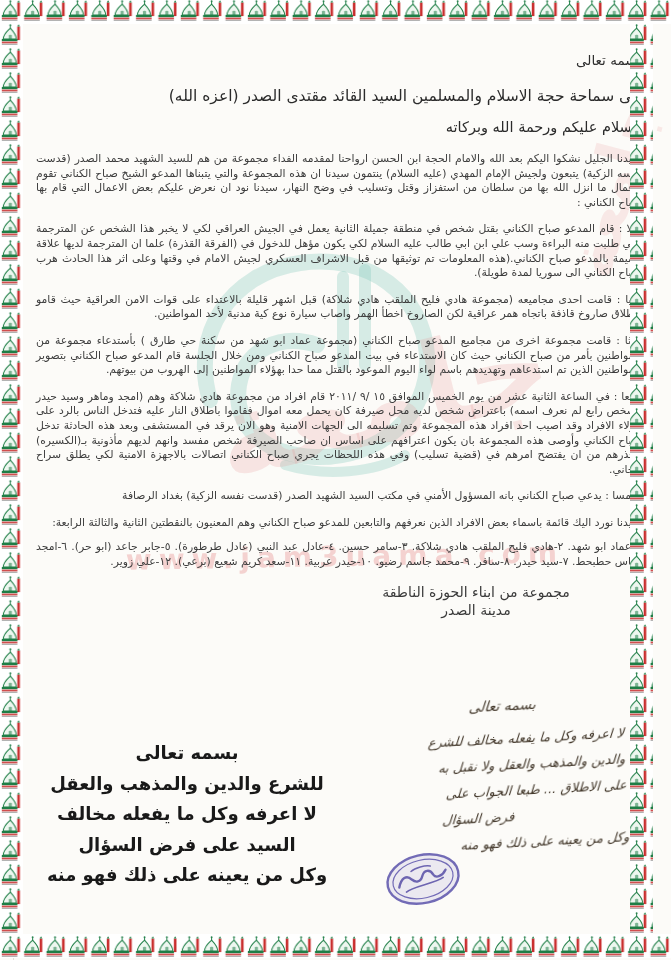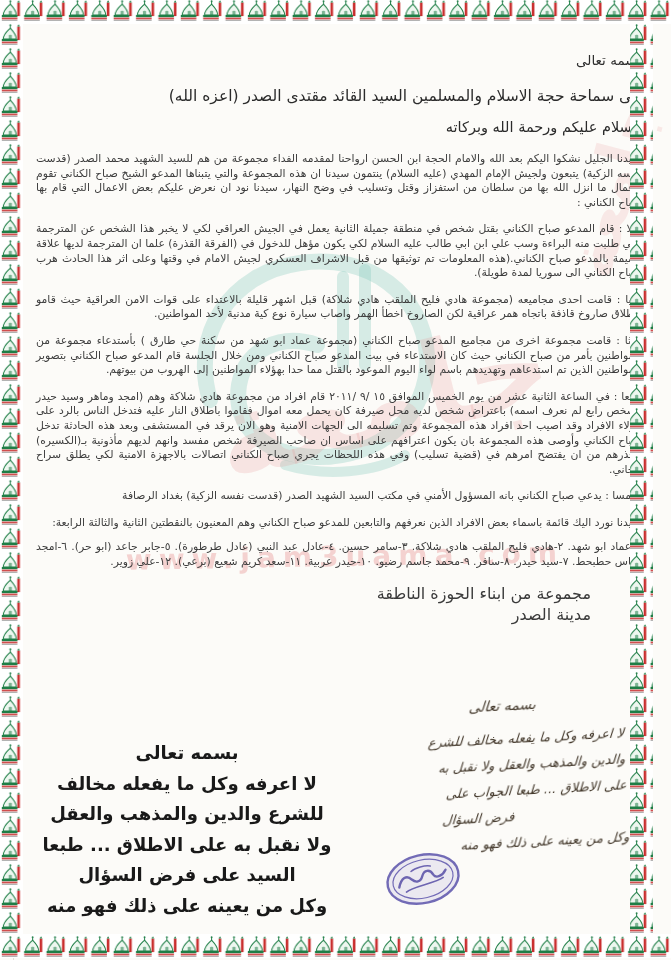--- a/index.html
+++ b/index.html
@@ -39,22 +39,22 @@
   .addressee{margin-top:19px;font-size:15.5px;color:#2b2b2b;text-align:right;}
   .greeting{margin-top:14px;font-size:14.5px;color:#2b2b2b;text-align:right;}
   .body-p{
     margin:12px 0 0;font-size:10.8px;line-height:14.6px;
     text-align:justify;text-align-last:right;color:#3d3d3d;
   }
   .intro{margin-top:17px;}
   .p-indent{}
   .plabel{color:#3d3d3d;}
   .names{margin-top:10px;}
-  .signature{margin-top:14px;width:230px;margin-right:50px;text-align:right;
-    font-size:16px;color:#3a3a3a;}
+  .signature{margin-top:14px;width:230px;margin-right:50px;text-align:center;
+    font-size:14px;color:#3a3a3a;}
   .sig2{margin-top:2px;}
 
   
   .handwriting{
     position:absolute;top:694px;right:45px;width:300px;z-index:2;
     transform:rotate(-3deg);
     font-style:italic;color:#44392c;font-size:13px;line-height:26px;
     letter-spacing:0.5px;text-align:right;
     filter:blur(0.2px);
   }
@@ -137,23 +137,22 @@
     <ellipse cx="40" cy="29" rx="30.5" ry="19" fill="none" stroke="#6058ae" stroke-width="1.2"></ellipse>
     <g fill="none" stroke="#5a51a8" stroke-linecap="round">
       <path d="M15 32 C19 23 25 21 29 27 C32 31 37 32 40 26 C43 20 49 21 51 27 C53 32 60 30 64 25" stroke-width="2.4"></path>
       <path d="M21 38 C28 34 52 36 60 32" stroke-width="1.7"></path>
       <path d="M30 19 C35 16 45 16 50 18" stroke-width="1.5"></path>
     </g>
   </svg>
 
   <div class="typed-reply">
     <div class="tr-title">بسمه تعالى</div>
+    <div class="tr-line">للشرع والدين والمذهب والعقل</div>
     <div class="tr-line">لا اعرفه وكل ما يفعله مخالف</div>
-    <div class="tr-line">للشرع والدين والمذهب والعقل</div>
-    <div class="tr-line">ولا نقبل به على الاطلاق ... طبعا</div>
     <div class="tr-line">السيد على فرض السؤال</div>
     <div class="tr-line">وكل من يعينه على ذلك فهو منه</div>
   </div>
 
   <svg class="border-svg" width="671" height="960" viewBox="0 0 671 960">
     <defs>
       <pattern id="mtile" width="22.37" height="24" patternUnits="userSpaceOnUse">
         <rect width="22.37" height="24" fill="#ffffff"></rect>
         <rect x="17.3" y="2.6" width="2.6" height="13.5" fill="#c92f2f"></rect>
         <path d="M17.3 2.6 L18.6 0.3 L19.9 2.6 Z" fill="#1e7e46"></path>

